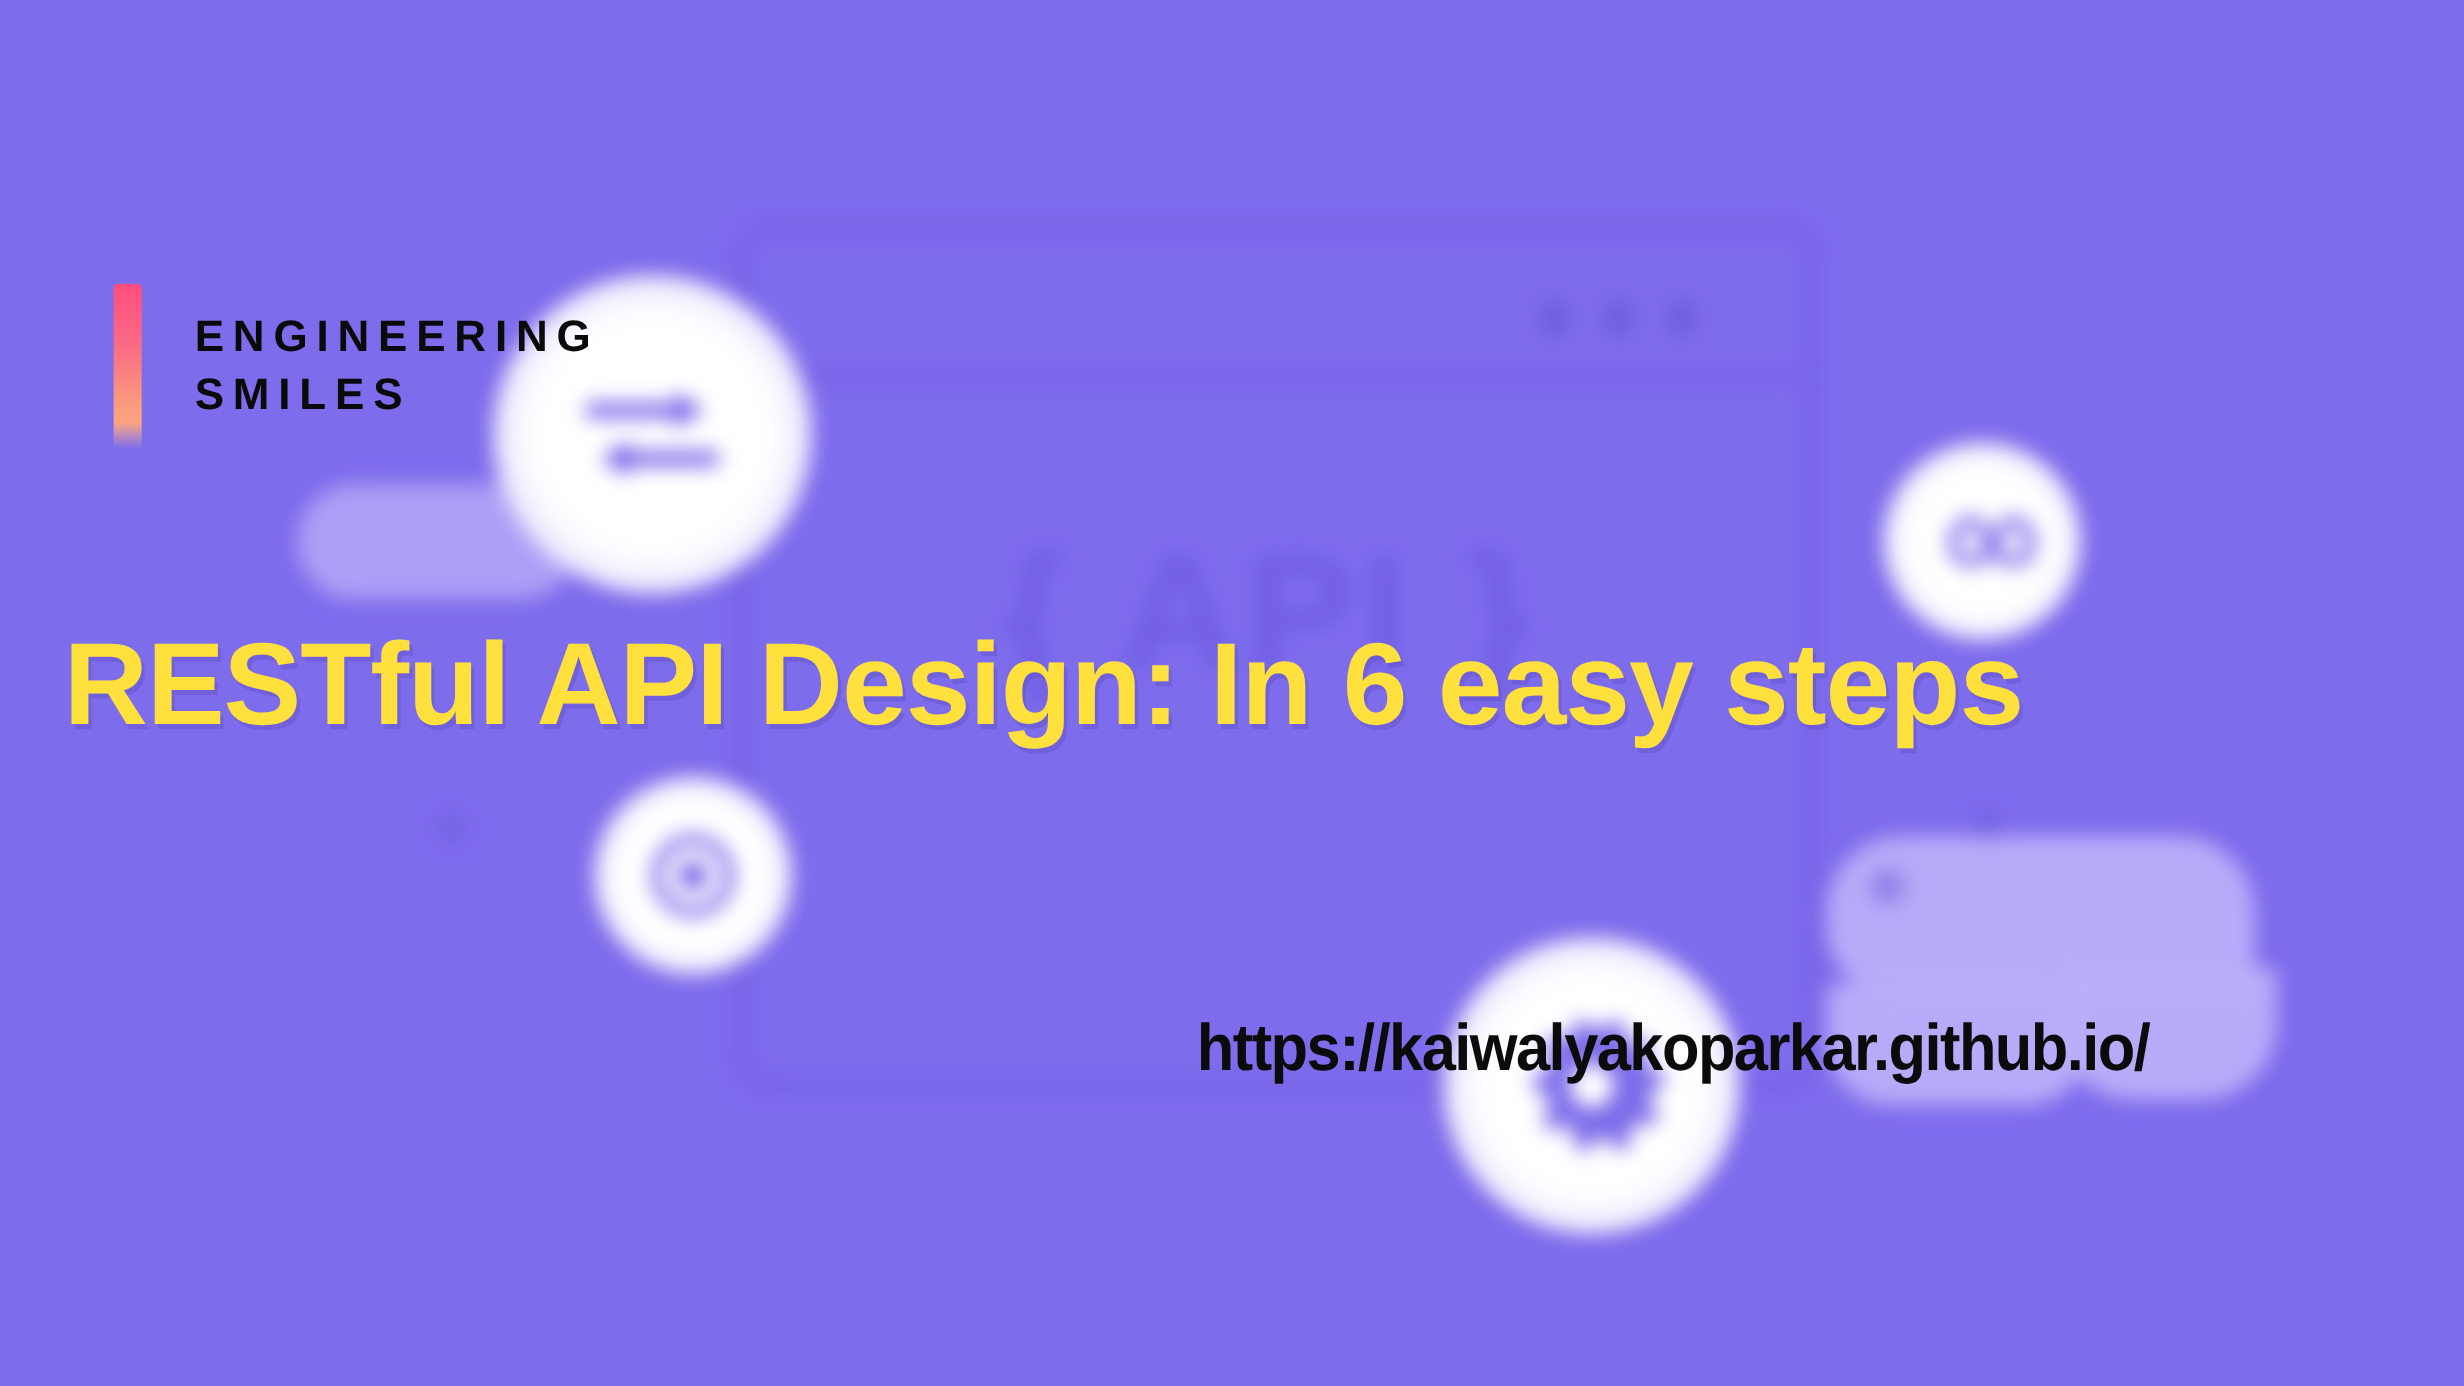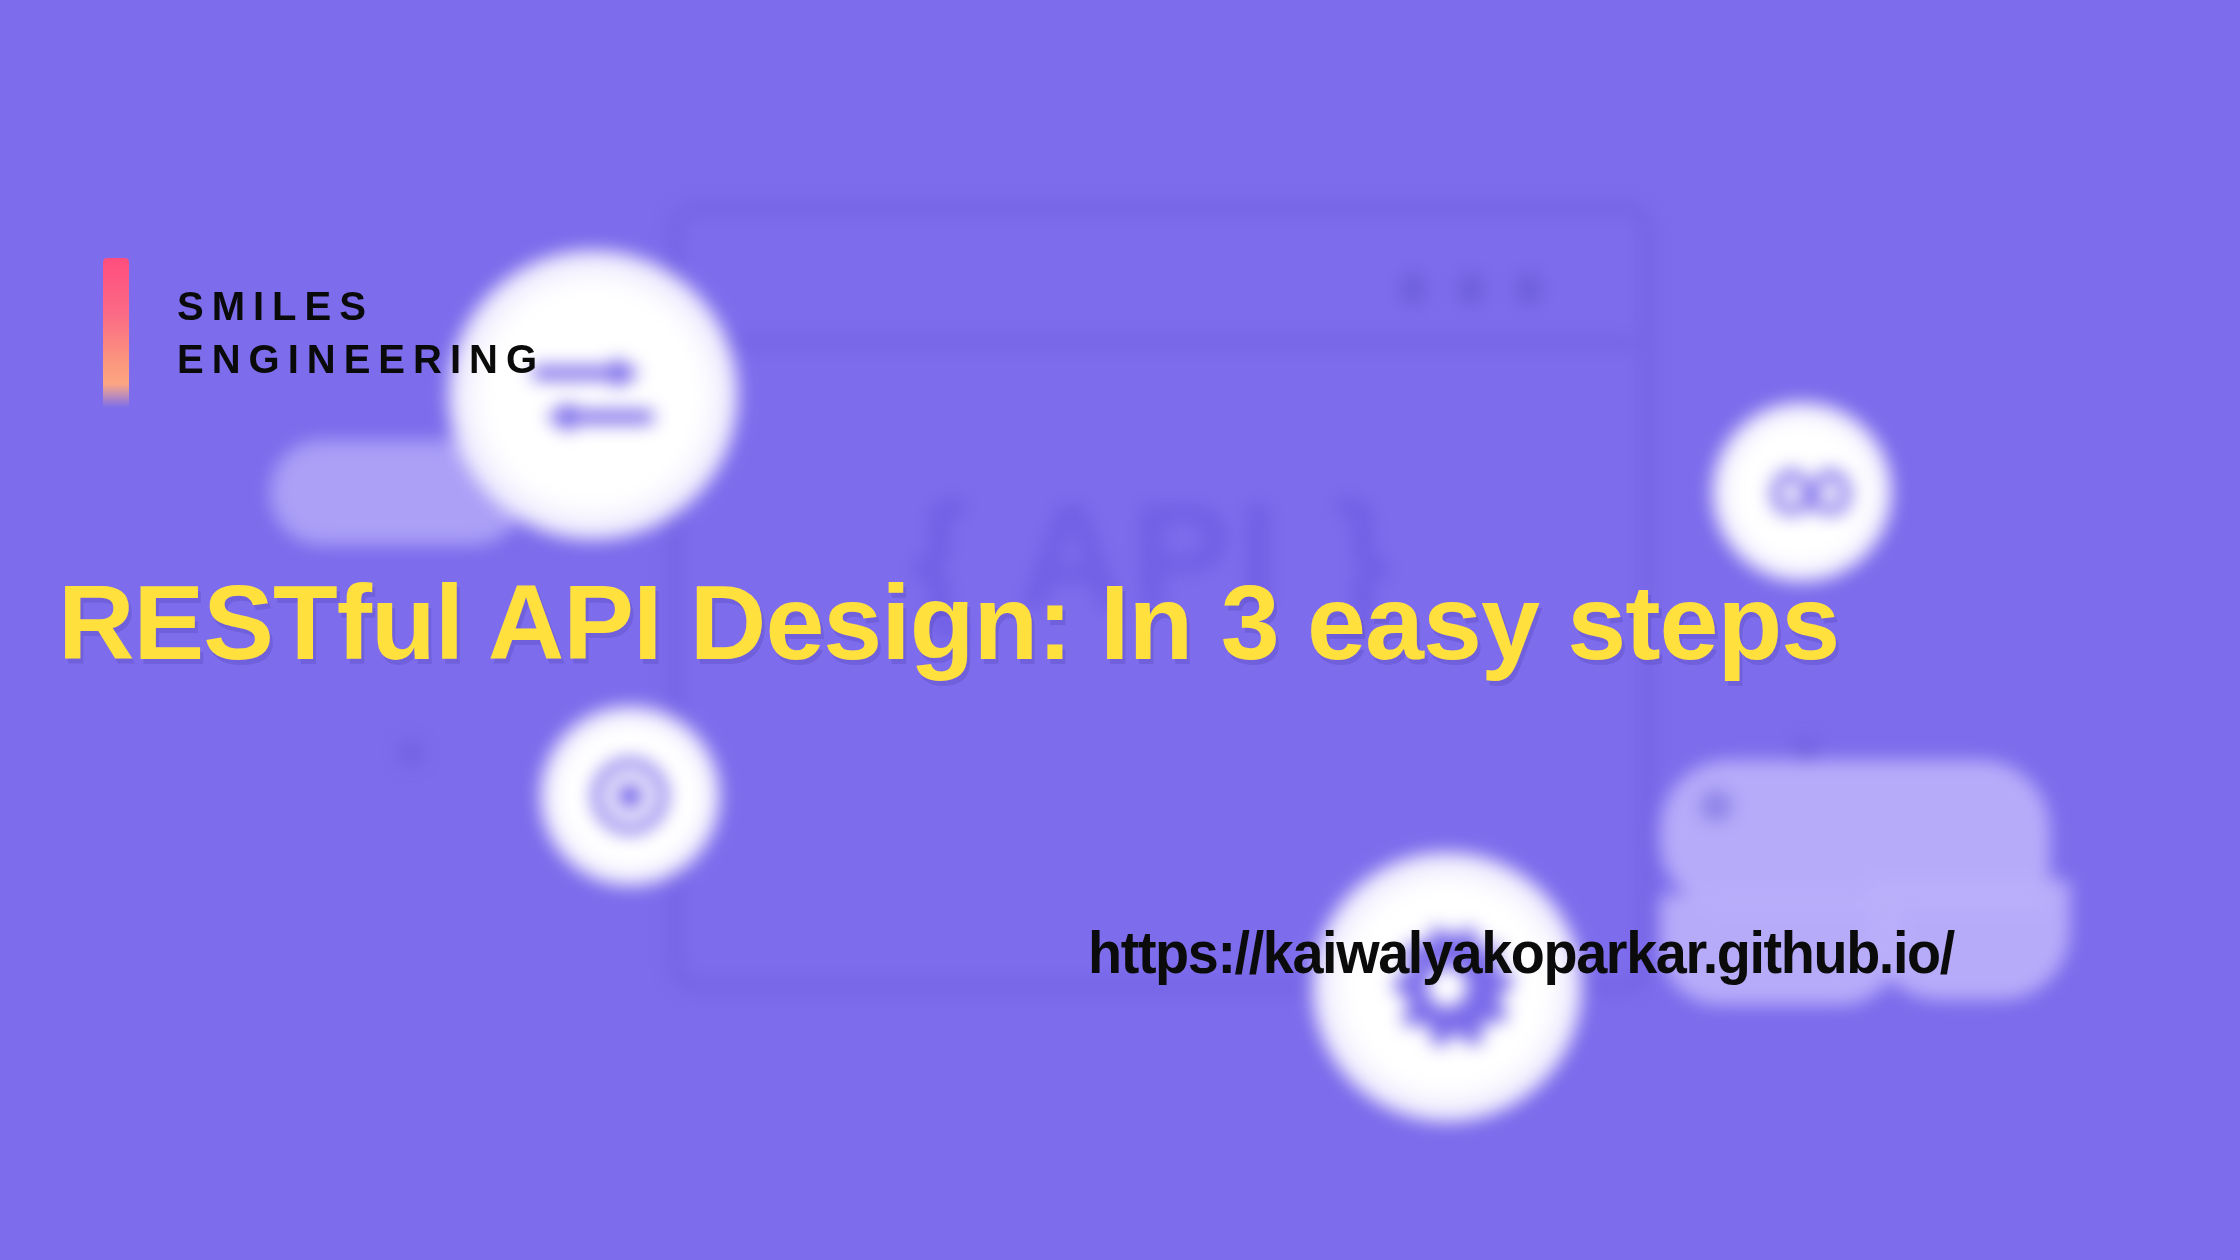--- a/index.html
+++ b/index.html
@@ -194,23 +194,23 @@
     <div class="shape tiny-dot td1"></div>
     <div class="shape tiny-dot td2"></div>
     <div class="shape tiny-dot td3"></div>
   </div>
 
   <div id="fore">
 
     <div id="logo">
       <div id="logo-mark"></div>
       <div id="logo-words">
+        <span>ENGINEERING</span>
         <span>SMILES</span>
-        <span>ENGINEERING</span>
       </div>
     </div>
 
-    <div id="title">RESTful API Design: In 3 easy steps</div>
+    <div id="title">RESTful API Design: In 6 easy steps</div>
 
     <div id="url">https://kaiwalyakoparkar.github.io/</div>
   </div>
 
 </div>
 
 </body></html>

